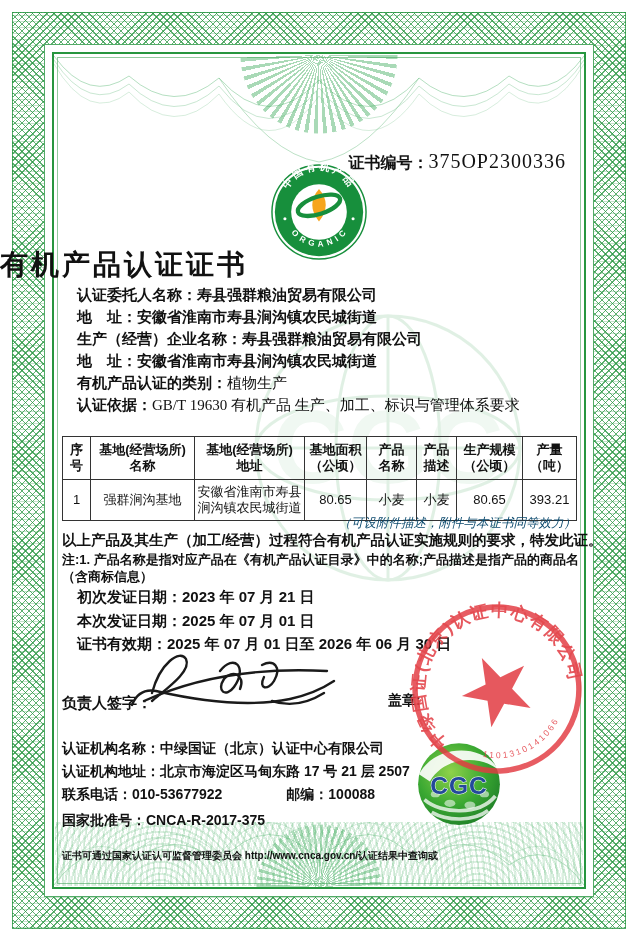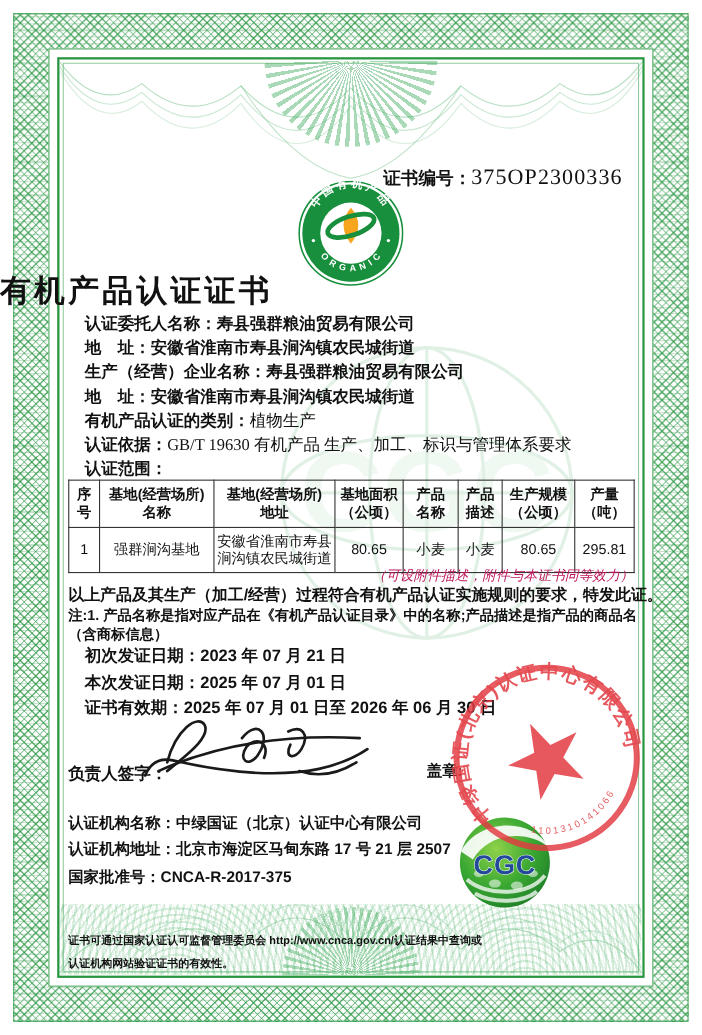--- a/index.html
+++ b/index.html
@@ -75,21 +75,21 @@
     font-size:13px;
   }
   table.scope th,table.scope td{
     border:1.5px solid #333;text-align:center;vertical-align:middle;
     white-space:pre-line;padding:1px 2px;line-height:16px;
   }
   table.scope th{font-weight:700;height:40px;}
   table.scope td{height:38px;font-weight:400;}
 
   .attach-note{position:absolute;right:62px;top:515px;z-index:4;
-    font-family:Liberation Serif, serif;font-style:italic;font-size:12.5px;color:#be185d;white-space:nowrap;}
+    font-family:Liberation Serif, serif;font-style:italic;font-size:12.5px;color:#0c4a6e;white-space:nowrap;}
 
   .statement{position:absolute;left:62px;top:531px;z-index:4;font-size:14.5px;font-weight:700;white-space:nowrap;}
   .note1{position:absolute;left:62px;top:551px;z-index:4;font-size:13px;font-weight:700;white-space:nowrap;}
   .note2{position:absolute;left:62px;top:568px;z-index:4;font-size:13px;font-weight:700;text-align:center;}
   .dates{position:absolute;left:77px;top:585px;z-index:4;font-size:15px;font-weight:700;line-height:23.5px;white-space:nowrap;}
 
   .sign-label{position:absolute;left:62px;top:694px;z-index:4;font-size:15px;font-weight:700;}
   .stamp-label{position:absolute;left:388px;top:692px;z-index:4;font-size:14px;font-weight:700;}
   .signature{position:absolute;left:122px;top:645px;z-index:5;}
 
@@ -167,21 +167,20 @@
 
 <div class="title">有机产品认证证书</div>
 
 <div class="fields">
   <div><span>认证委托人名称：</span><span>寿县强群粮油贸易有限公司</span></div>
   <div><span>地　址：</span><span>安徽省淮南市寿县涧沟镇农民城街道</span></div>
   <div><span>生产（经营）企业名称：</span><span>寿县强群粮油贸易有限公司</span></div>
   <div><span>地　址：</span><span>安徽省淮南市寿县涧沟镇农民城街道</span></div>
   <div><span>有机产品认证的类别：</span><span class="kai">植物生产</span></div>
   <div><span>认证依据：</span><span class="kai">GB/T 19630 有机产品 生产、加工、标识与管理体系要求</span></div>
-  <div><span>认证范围：</span></div>
 </div>
 
 <table class="scope">
   <colgroup>
     <col style="width:28px">
       <col style="width:104px">
       <col style="width:110px">
       <col style="width:62px">
     <col style="width:50px">
       <col style="width:40px">
@@ -209,21 +208,21 @@
   </tr>
   <tr>
     <td>1</td>
     <td>强群涧沟基地</td>
     <td>安徽省淮南市寿县
 涧沟镇农民城街道</td>
     <td>80.65</td>
     <td>小麦</td>
     <td>小麦</td>
     <td>80.65</td>
-    <td>295.81</td>
+    <td>393.21</td>
   </tr>
 </tbody>
   </table>
 
 <div class="attach-note">（可设附件描述，附件与本证书同等效力）</div>
 <div class="statement">以上产品及其生产（加工/经营）过程符合有机产品认证实施规则的要求，特发此证。</div>
 <div class="note1">注:1. 产品名称是指对应产品在《有机产品认证目录》中的名称;产品描述是指产品的商品名</div>
 <div class="note2">（含商标信息）</div>
 
 <div class="dates">
@@ -258,20 +257,21 @@
     </text>
     <text font-family="Liberation Sans,sans-serif" font-size="9.5" fill="#e23b41" fill-opacity=".9" letter-spacing="2.5">
       <textPath href="#sealSerialArc" startOffset="50%" text-anchor="middle">1101310141066</textPath>
     </text>
   </g>
 </svg>
 
 <div class="org">
   <div><span>认证机构名称：</span><span>中绿国证（北京）认证中心有限公司</span></div>
   <div><span>认证机构地址：</span><span>北京市海淀区马甸东路 17 号 21 层 2507</span></div>
+  <div><span>联系电话：</span><span>010-53677922</span><span class="pair2">邮编：</span><span>100088</span></div>
   <div class="row-last"><span>国家批准号：</span><span>CNCA-R-2017-375</span></div>
 </div>
 
 <svg class="cgc" width="110" height="100" viewBox="0 0 120 110">
   <defs>
     <radialGradient id="cgcG" cx="40%" cy="35%" r="75%">
       <stop offset="0%" stop-color="#8fd24a"></stop>
       <stop offset="55%" stop-color="#3aa832"></stop>
       <stop offset="100%" stop-color="#1b7a27"></stop>
     </radialGradient>
@@ -286,14 +286,13 @@
     <ellipse cx="34" cy="64" rx="5" ry="3.5"></ellipse>
     <ellipse cx="50" cy="74" rx="6" ry="4"></ellipse>
     <ellipse cx="72" cy="76" rx="6" ry="4"></ellipse>
     <ellipse cx="88" cy="64" rx="5" ry="3.5"></ellipse>
   </g>
   <text x="60" y="64" text-anchor="middle" font-family="Liberation Sans,sans-serif" font-weight="bold" font-size="27" letter-spacing="1" fill="#23499b" stroke="#fff" stroke-width="1" paint-order="stroke">CGC</text>
 </svg>
 
 <div class="footer">
   <div>证书可通过国家认证认可监督管理委员会 http://www.cnca.gov.cn/认证结果中查询或</div>
-  <div>认证机构网站验证证书的有效性。</div>
 </div>
 
 </body></html>

